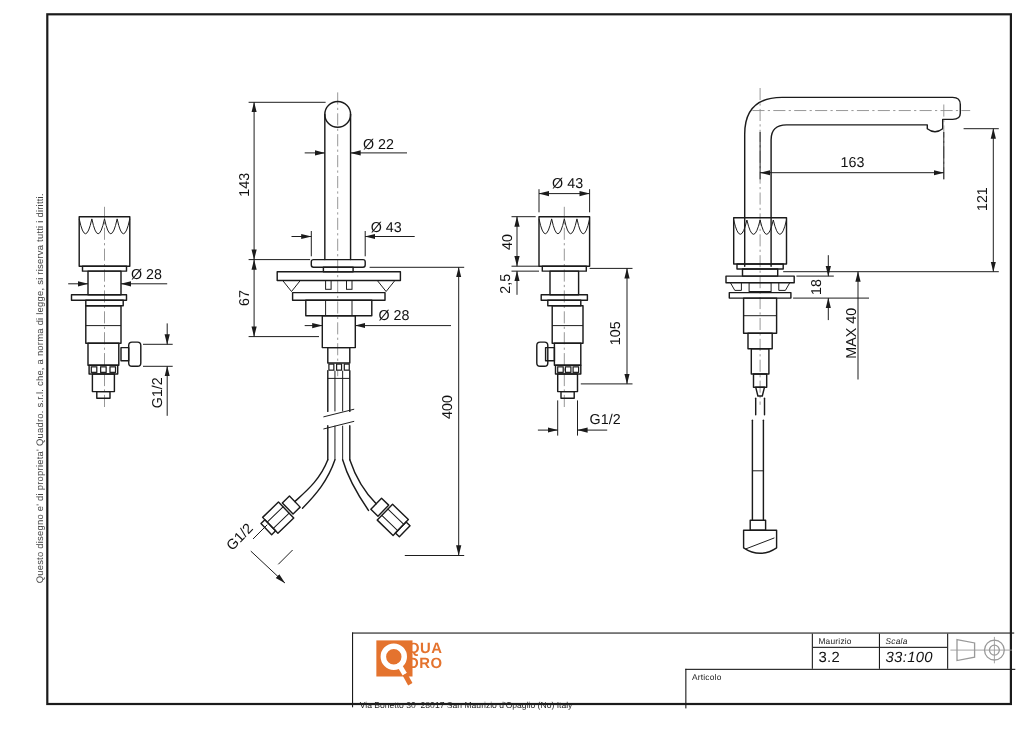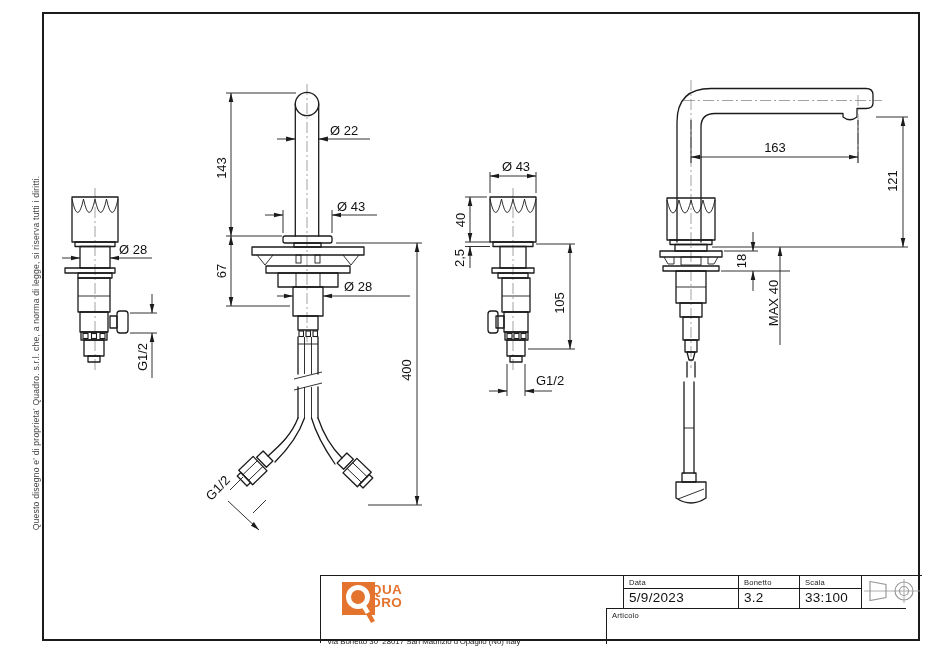--- a/index.html
+++ b/index.html
@@ -284,40 +284,35 @@
         <div>QUA</div>
         <div>DRO</div>
       </div>
     </div>
     <div class="addr">
       <div>Via Bonetto 30  28017 San Maurizio d'Opaglio (No) Italy</div>
       
     </div>
   </div>
 
-  <div class="cell" style="left:302px;top:0;width:115px;height:32px;">
-    <div class="lbl">Data</div>
-    <div style="border-top:1px solid #1b1b1b;margin-top:1px;"></div>
-    <div class="val">5/9/2023</div>
-  </div>
   <div class="cell" style="left:417px;top:0;width:61px;height:32px;">
-    <div class="lbl">Bonetto</div>
+    <div class="lbl">Maurizio</div>
     <div style="border-top:1px solid #1b1b1b;margin-top:1px;"></div>
     <div class="val">3.2</div>
   </div>
-  <div class="cell" style="left:478px;top:0;width:62px;height:32px;">
+  <div class="cell" style="left:478px;top:0;width:62px;height:32px;font-style:italic;">
     <div class="lbl">Scala</div>
     <div style="border-top:1px solid #1b1b1b;margin-top:1px;"></div>
     <div class="val">33:100</div>
   </div>
   <div class="cell" style="left:540px;top:0;width:62px;height:32px;">
     <svg width="60" height="30" viewBox="0 0 60 30">
       <line x1="2" y1="15" x2="58" y2="15" stroke="#999" stroke-width="0.8"></line>
       <path d="M8,5.5 L24,8.5 L24,21.5 L8,24.5 Z" fill="none" stroke="#999" stroke-width="1.2"></path>
       <circle cx="42" cy="15" r="9" fill="none" stroke="#999" stroke-width="1.2"></circle>
       <circle cx="42" cy="15" r="4.5" fill="none" stroke="#999" stroke-width="1.2"></circle>
       <line x1="42" y1="3" x2="42" y2="27" stroke="#999" stroke-width="0.8"></line>
     </svg>
   </div>
-  <div class="cell" style="left:285px;top:32px;width:300px;height:36px;border-top:1.5px solid #1b1b1b;">
+  <div class="cell" style="left:302px;top:32px;width:300px;height:36px;border-top:1.5px solid #1b1b1b;">
     <div class="lbl">Articolo</div>
   </div>
 </div>
 
 </body></html>

